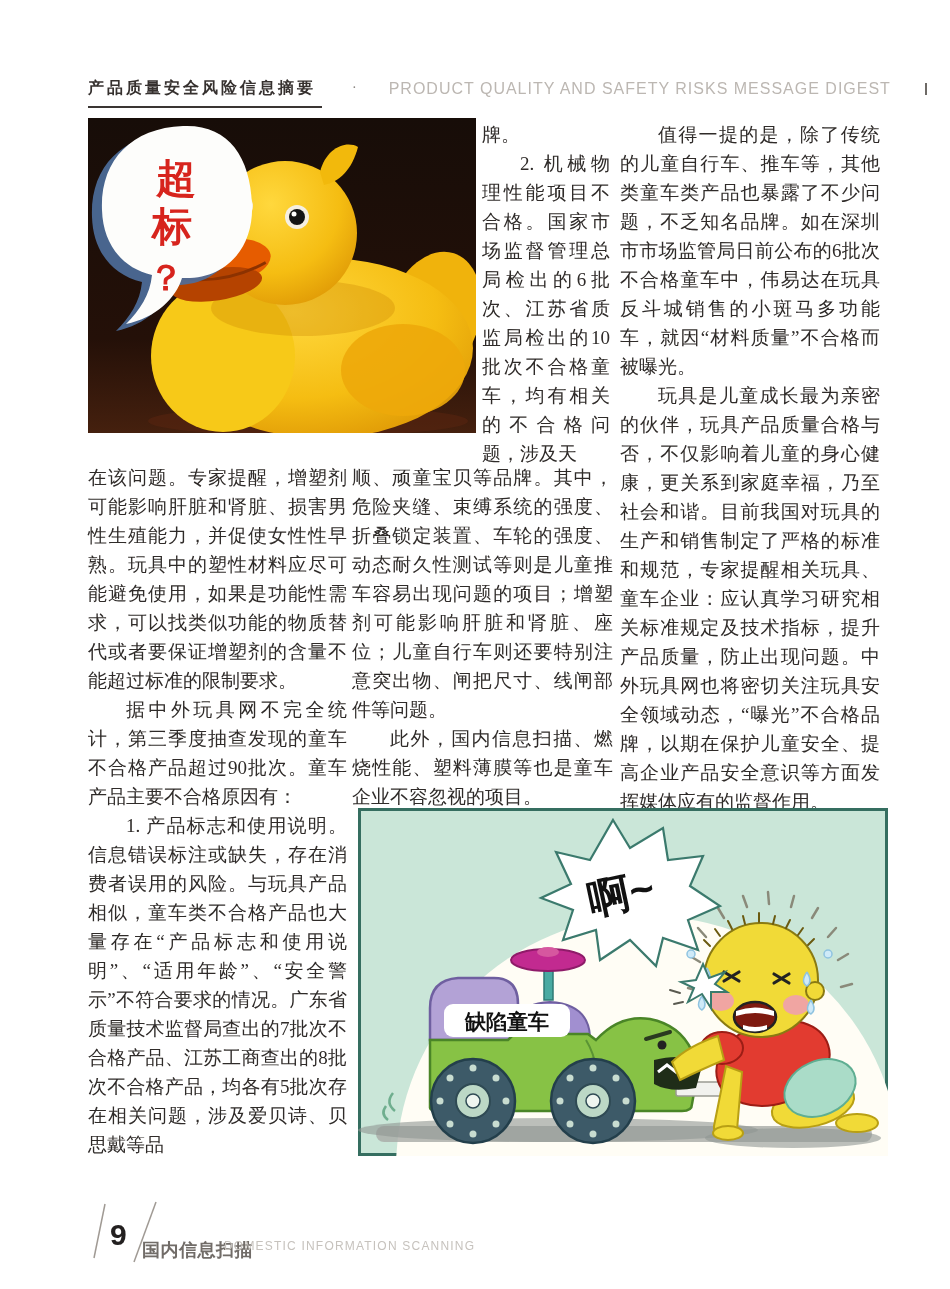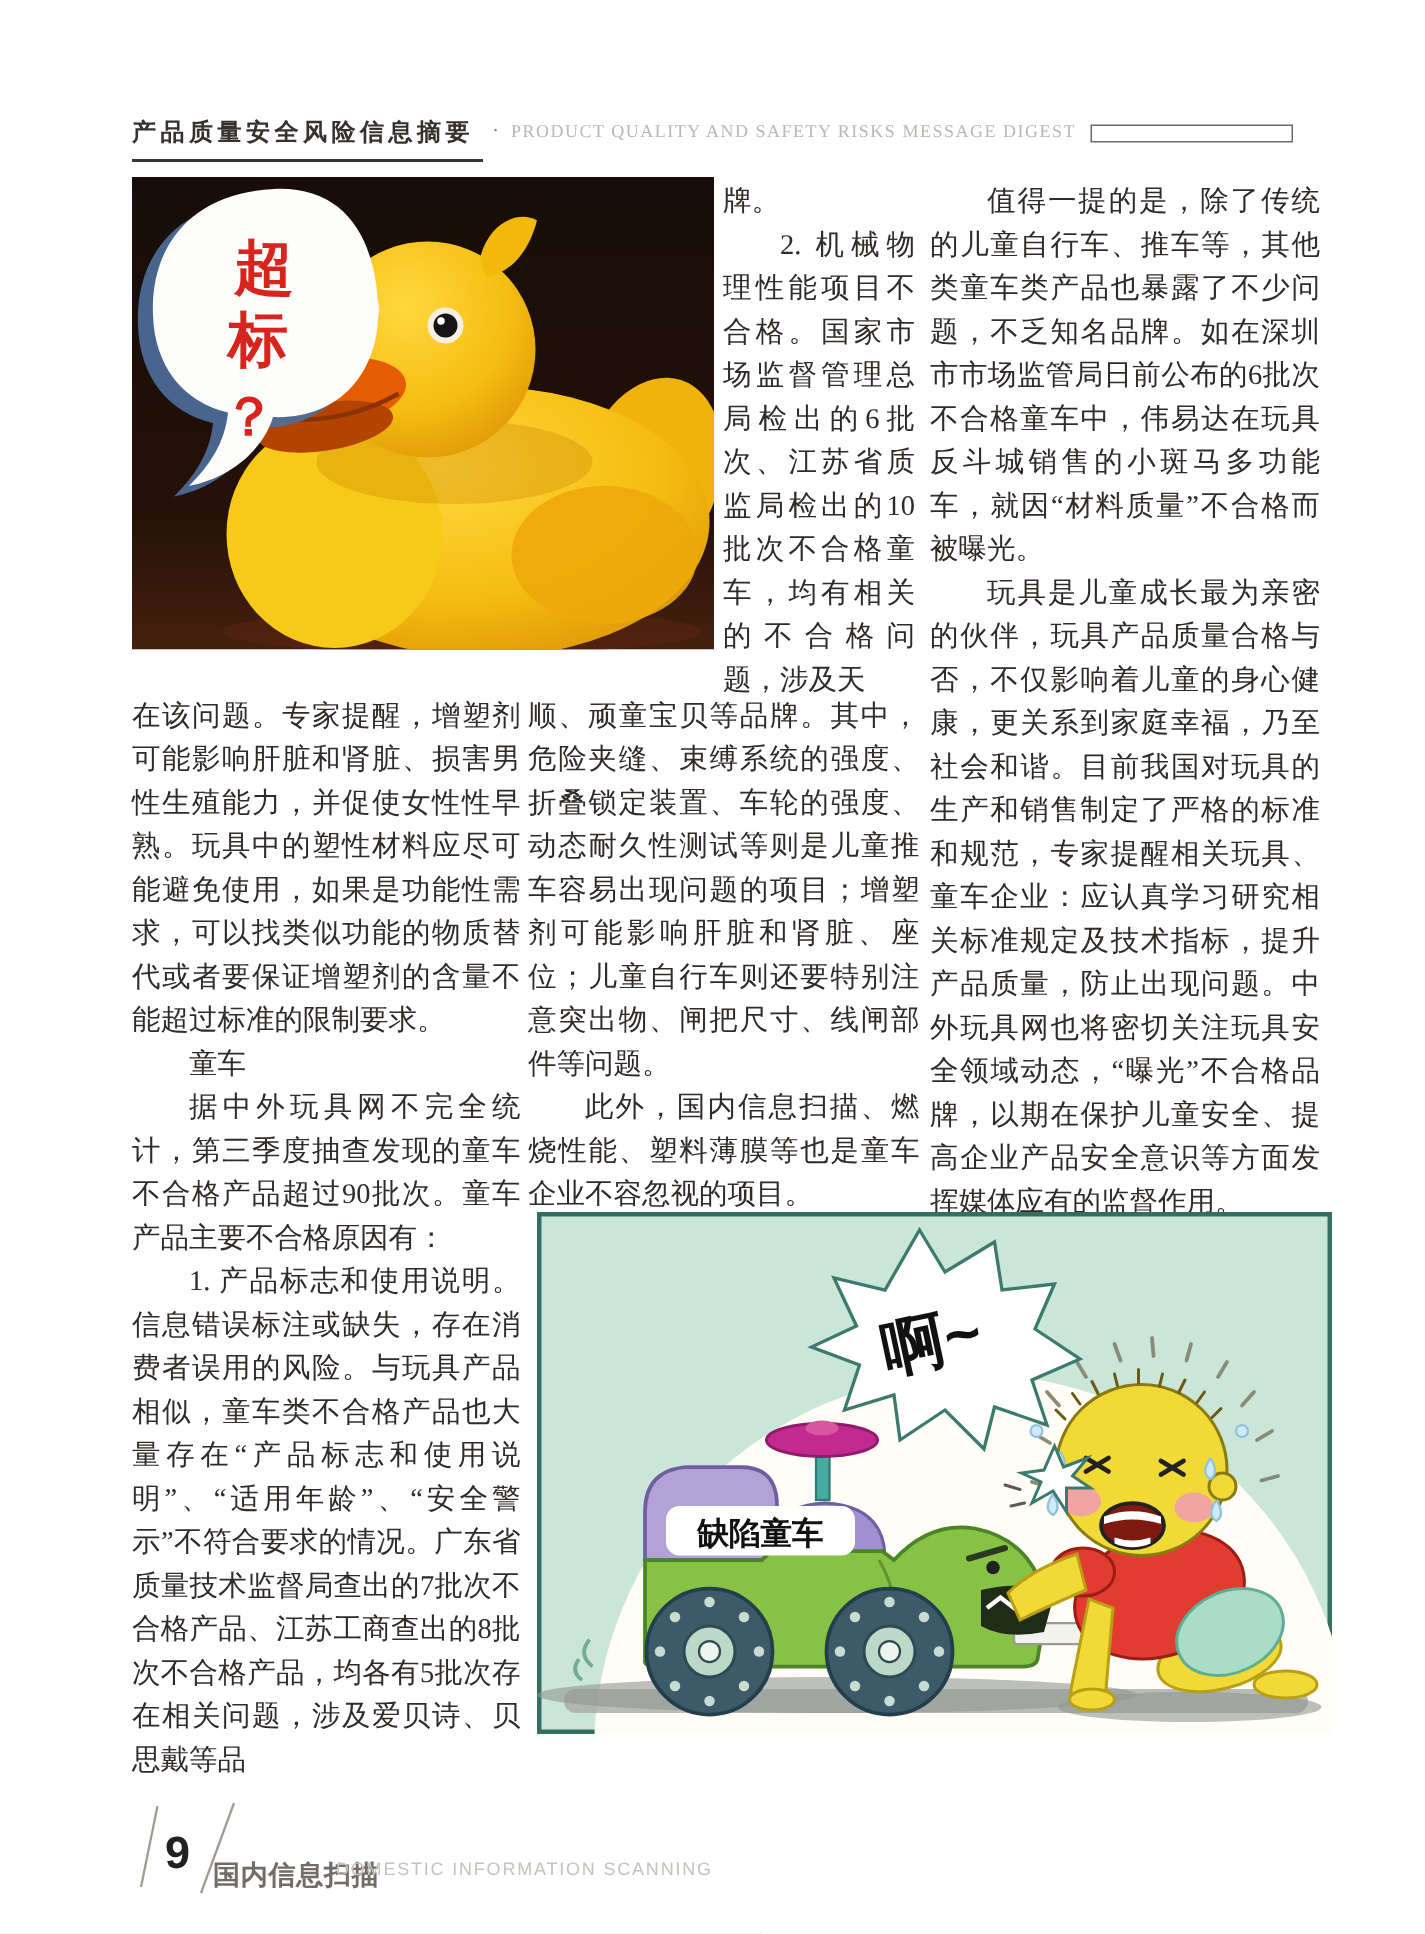--- a/index.html
+++ b/index.html
@@ -2,29 +2,29 @@
 <html><head>
 <meta charset="utf-8">
 <style>
   html,body{margin:0;padding:0;background:#e9e9e9;}
   .page{
     position:relative;width:950px;height:1289px;background:#ffffff;
     font-family:"Liberation Serif","DejaVu Serif",serif;color:#2f2b29;
     overflow:hidden;margin:0 auto;
   }
   
-  .header{position:absolute;left:88px;top:78px;width:774px;display:flex;align-items:flex-start;}
+  .header{position:absolute;left:88px;top:78px;width:774px;display:flex;align-items:flex-start;gap:24px;}
   .hdr-zh{
     font-family:"Liberation Sans","DejaVu Sans",sans-serif;font-weight:bold;
     font-size:16px;letter-spacing:3px;color:#36312f;
     border-bottom:2px solid #3a3533;padding:0 6px 7px 0;white-space:nowrap;
   }
   .hdr-dot{font-size:14px;color:#8a8580;margin:2px 8px 0 6px;}
   .hdr-en{
-    font-family:Liberation Serif, serif;font-size:12px;
+    font-family:Liberation Sans, sans-serif;font-size:16px;
     letter-spacing:1px;color:#bcb7b2;margin-top:2px;white-space:nowrap;
   }
   .hdr-rule{flex:1;height:10px;border:1.2px solid #6e6a66;margin:5px 0 0 10px;}
   
   .col{position:absolute;font-size:19px;line-height:29px;text-align:justify;color:#2f2b29;}
   .col p{margin:0;}
   .col p.ind{text-indent:2em;}
   #col-left{left:88px;top:463px;width:259px;}
   #col-mid-top{left:482px;top:120px;width:128px;}
   #col-mid-bottom{left:352px;top:463px;width:261px;}
@@ -115,21 +115,20 @@
   </div>
 
   <div class="col" id="col-right">
     <p class="ind">值得一提的是，除了传统的儿童自行车、推车等，其他类童车类产品也暴露了不少问题，不乏知名品牌。如在深圳市市场监管局日前公布的6批次不合格童车中，伟易达在玩具反斗城销售的小斑马多功能车，就因“材料质量”不合格而被曝光。</p>
     <p class="ind">玩具是儿童成长最为亲密的伙伴，玩具产品质量合格与否，不仅影响着儿童的身心健康，更关系到家庭幸福，乃至社会和谐。目前我国对玩具的生产和销售制定了严格的标准和规范，专家提醒相关玩具、童车企业：应认真学习研究相关标准规定及技术指标，提升产品质量，防止出现问题。中外玩具网也将密切关注玩具安全领域动态，“曝光”不合格品牌，以期在保护儿童安全、提高企业产品安全意识等方面发挥媒体应有的监督作用。</p>
     <p class="source">（信息来源：中外玩具网）</p>
   </div>
 
   <div class="col" id="col-left">
     <p>在该问题。专家提醒，增塑剂可能影响肝脏和肾脏、损害男性生殖能力，并促使女性性早熟。玩具中的塑性材料应尽可能避免使用，如果是功能性需求，可以找类似功能的物质替代或者要保证增塑剂的含量不能超过标准的限制要求。</p>
-    <p class="ind">童车</p>
     <p class="ind">据中外玩具网不完全统计，第三季度抽查发现的童车不合格产品超过90批次。童车产品主要不合格原因有：</p>
     <p class="ind">1. 产品标志和使用说明。信息错误标注或缺失，存在消费者误用的风险。与玩具产品相似，童车类不合格产品也大量存在“产品标志和使用说明”、“适用年龄”、“安全警示”不符合要求的情况。广东省质量技术监督局查出的7批次不合格产品、江苏工商查出的8批次不合格产品，均各有5批次存在相关问题，涉及爱贝诗、贝思戴等品</p>
   </div>
 
   <div class="col" id="col-mid-bottom">
     <p>顺、顽童宝贝等品牌。其中，危险夹缝、束缚系统的强度、折叠锁定装置、车轮的强度、动态耐久性测试等则是儿童推车容易出现问题的项目；增塑剂可能影响肝脏和肾脏、座位；儿童自行车则还要特别注意突出物、闸把尺寸、线闸部件等问题。</p>
     <p class="ind">此外，国内信息扫描、燃烧性能、塑料薄膜等也是童车企业不容忽视的项目。</p>
   </div>
 
   <svg class="cartoon" viewBox="0 0 530 348" preserveAspectRatio="none">

